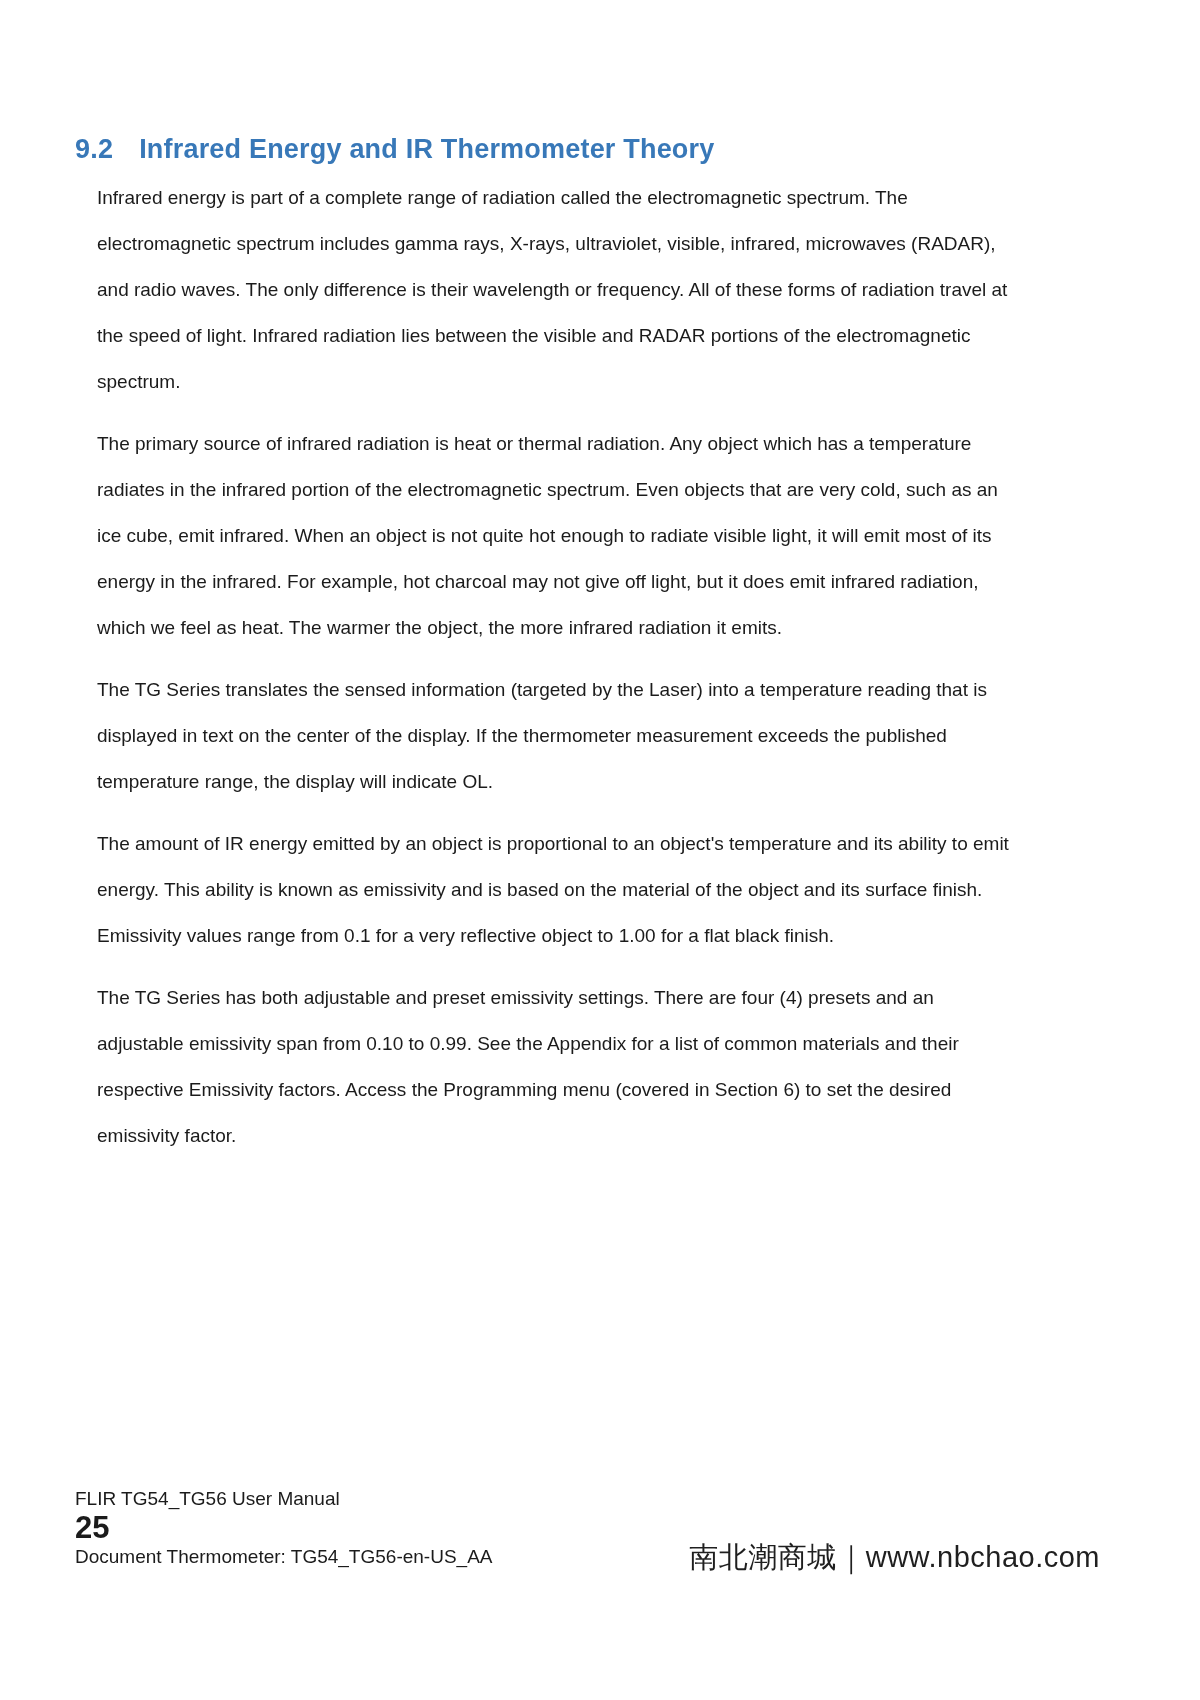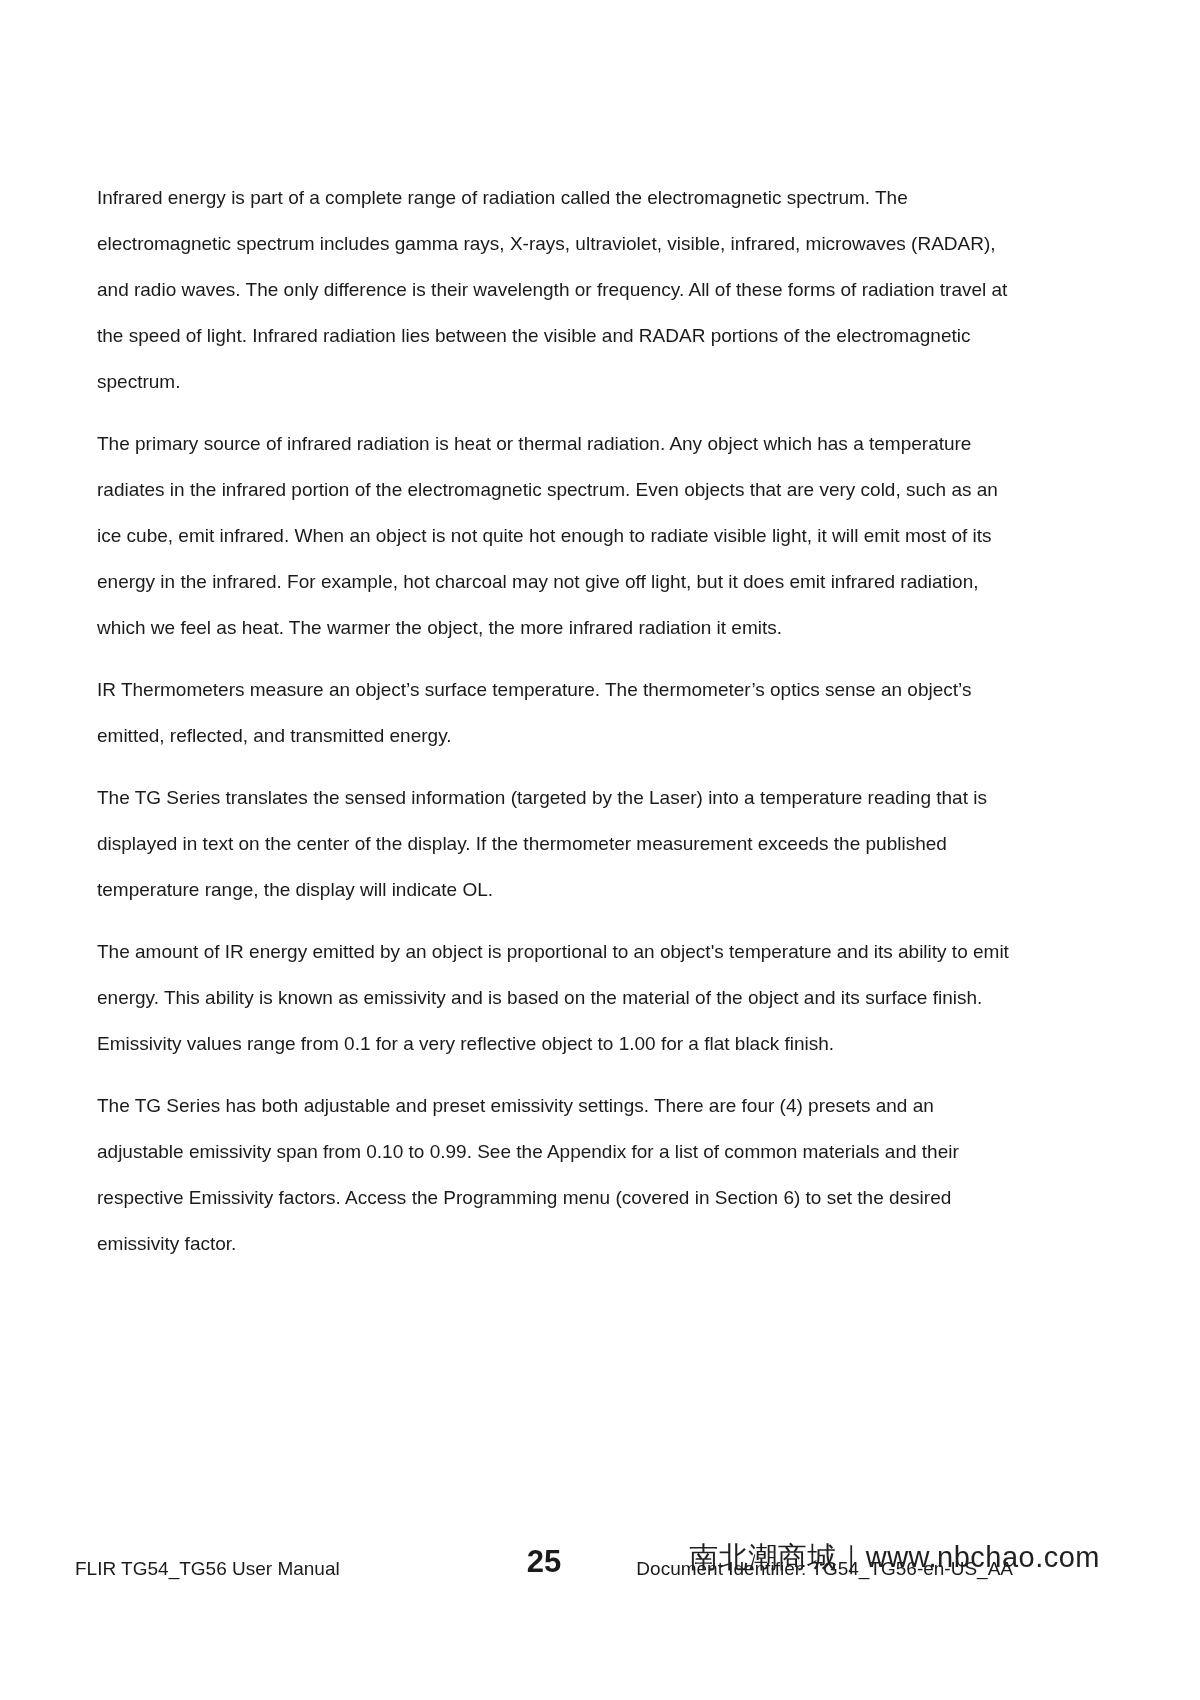--- a/index.html
+++ b/index.html
@@ -43,27 +43,28 @@
   }
   .content p.para {
     font-size: 19px;
     line-height: 46px;
     margin: 0 0 16px 0;
     text-align: left;
     color: #1b1b1b;
   }
   .footer {
     position: absolute;
-    top: 1544px;
+    top: 1488px;
     left: 75px;
     width: 938px;
     display: flex;
-    align-items: flex-end;
+    align-items: flex-start;
     font-size: 19px;
     color: #1b1b1b;
+    flex-direction: column;
   }
   .footer .f-left {
     flex: 1;
     text-align: left;
   }
   .footer .f-page {
     flex: 0 0 auto;
     font-size: 31px;
     font-weight: bold;
     text-align: center;
@@ -81,31 +82,34 @@
     font-size: 29px;
     color: #1f1f1f;
     letter-spacing: 0.5px;
   }
 </style>
 </head>
 <body>
 
 <div class="page">
 
+  <h2 class="heading">
+    <span class="h-num">9.2</span>
+    <span class="h-title">Infrared Energy and IR Thermometer Theory</span>
+  </h2>
 
   <div class="content">
     <p class="para">Infrared energy is part of a complete range of radiation called the electromagnetic spectrum. The electromagnetic spectrum includes gamma rays, X-rays, ultraviolet, visible, infrared, microwaves (RADAR), and radio waves. The only difference is their wavelength or frequency. All of these forms of radiation travel at the speed of light. Infrared radiation lies between the visible and RADAR portions of the electromagnetic spectrum.</p>
     <p class="para">The primary source of infrared radiation is heat or thermal radiation. Any object which has a temperature radiates in the infrared portion of the electromagnetic spectrum. Even objects that are very cold, such as an ice cube, emit infrared. When an object is not quite hot enough to radiate visible light, it will emit most of its energy in the infrared. For example, hot charcoal may not give off light, but it does emit infrared radiation, which we feel as heat. The warmer the object, the more infrared radiation it emits.</p>
-    <p class="para">IR Thermometers measure an object’s surface temperature. The thermometer’s optics sense an object’s emitted, reflected, and transmitted energy.</p>
     <p class="para">The TG Series translates the sensed information (targeted by the Laser) into a temperature reading that is displayed in text on the center of the display. If the thermometer measurement exceeds the published temperature range, the display will indicate OL.</p>
     <p class="para">The amount of IR energy emitted by an object is proportional to an object's temperature and its ability to emit energy. This ability is known as emissivity and is based on the material of the object and its surface finish. Emissivity values range from 0.1 for a very reflective object to 1.00 for a flat black finish.</p>
     <p class="para">The TG Series has both adjustable and preset emissivity settings. There are four (4) presets and an adjustable emissivity span from 0.10 to 0.99. See the Appendix for a list of common materials and their respective Emissivity factors. Access the Programming menu (covered in Section 6) to set the desired emissivity factor.</p>
   </div>
 
   <div class="footer">
     <span class="f-left">FLIR TG54_TG56 User Manual</span>
     <span class="f-page">25</span>
-    <span class="f-right">Document Identifier: TG54_TG56-en-US_AA</span>
+    <span class="f-right">Document Thermometer: TG54_TG56-en-US_AA</span>
   </div>
 
   <div class="watermark">南北潮商城｜www.nbchao.com</div>
 
 </div>
 
 </body></html>

